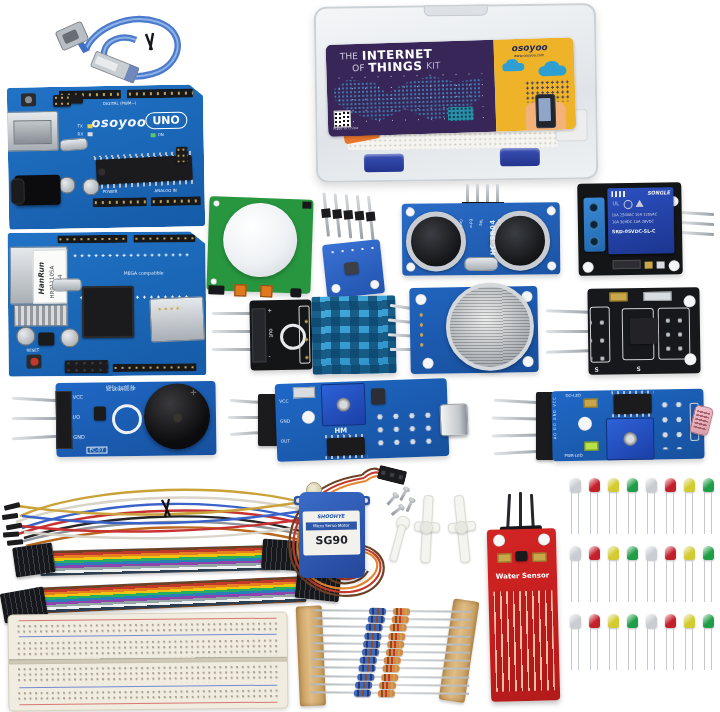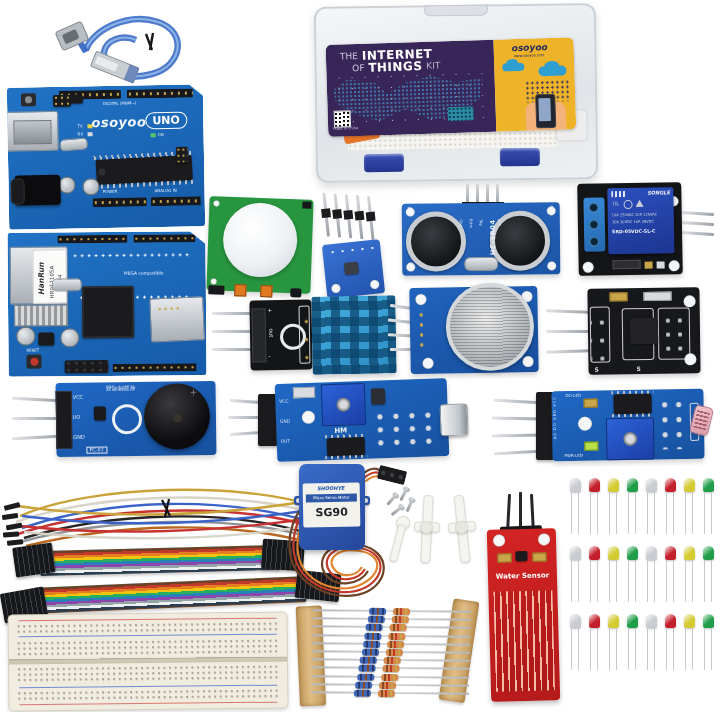--- a/index.html
+++ b/index.html
@@ -88,21 +88,21 @@
   .res-body{position:absolute;top:0.5px;width:17px;height:7px;border-radius:3px;box-shadow:0 1px 1px rgba(0,0,0,.25);}
   .res-blue{background:linear-gradient(90deg,#4068b8 0 3px,#26386e 3px 5px,#4068b8 5px 8px,#8a4a2a 8px 10px,#4068b8 10px 13px,#26386e 13px 15px,#4068b8 15px);}
   .res-orange{background:linear-gradient(90deg,#d4884a 0 3px,#8a4a20 3px 5px,#d4884a 5px 7px,#c03828 7px 9px,#d4884a 9px 12px,#caa24a 12px 14px,#d4884a 14px);}
   
   .ribbon{position:absolute;background:repeating-linear-gradient(180deg,
       #6b4226 0 2.5px,#c0392b 2.5px 5px,#e67e22 5px 7.5px,#f1c40f 7.5px 10px,#27ae60 10px 12.5px,
       #2980b9 12.5px 15px,#8e44ad 15px 17.5px,#95a5a6 17.5px 20px,#ecf0f1 20px 22.5px,#2c3e50 22.5px 25px);
       border-radius:2px;box-shadow:0 2px 3px rgba(0,0,0,.2);}
   .comb{position:absolute;background:repeating-linear-gradient(90deg,#16181c 0 4px,#3c4046 4px 5px);border-radius:2px;box-shadow:0 2px 3px rgba(0,0,0,.3);}
   
-  .servo-body{position:absolute;left:299px;top:464px;width:66px;height:86px;border-radius:7px;
+  .servo-body{position:absolute;left:299px;top:492px;width:66px;height:86px;border-radius:7px;
       background:linear-gradient(145deg,#3a6cc8,#24479a);box-shadow:0 3px 5px rgba(0,0,0,.3);}
   .servo-label{position:absolute;left:4px;top:19px;width:57px;height:44px;background:#f2f1ec;border-radius:2px;
       text-align:center;transform:rotate(-1deg);overflow:hidden;}
   .screw{position:absolute;width:2.5px;height:12px;background:linear-gradient(180deg,#caced2,#94989c);border-radius:1px;}
   .screw::before{content:"";position:absolute;top:-3px;left:-2.2px;width:7px;height:5px;border-radius:50%;background:radial-gradient(circle at 40% 35%,#d8dcde,#9aa0a4);}
   .horn{position:absolute;background:#f4f4f0;border:1px solid #dddcd4;border-radius:4px;box-shadow:0 1px 2px rgba(0,0,0,.15);}
   
   .water{position:absolute;left:489px;top:529px;width:69px;height:172px;background:linear-gradient(160deg,#d42424,#b41a1a);
       border-radius:4px;transform:rotate(-1.5deg);box-shadow:0 3px 5px rgba(0,0,0,.25);}
   .water-traces{position:absolute;left:5px;right:5px;top:62px;bottom:10px;

